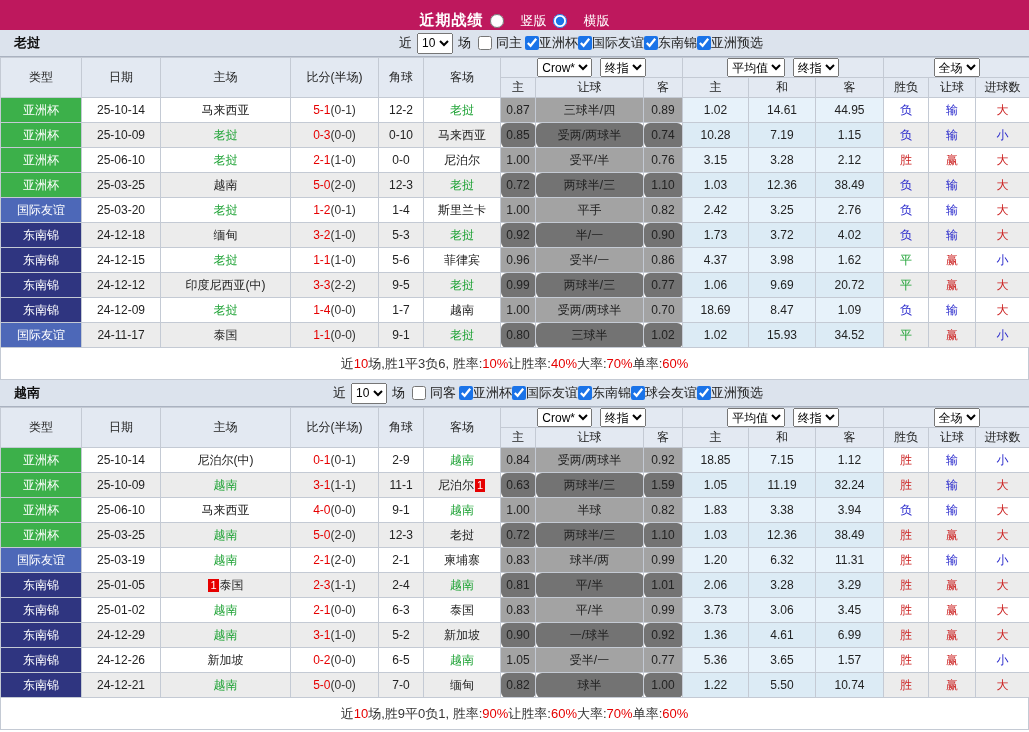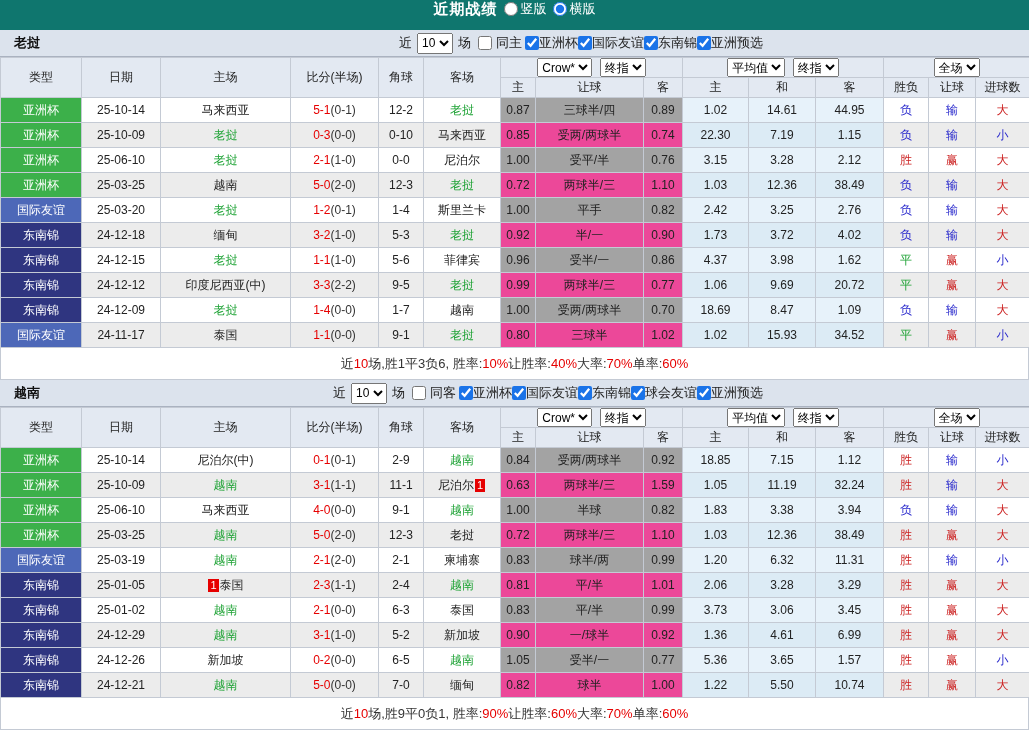--- a/index.html
+++ b/index.html
@@ -3,25 +3,25 @@
 <meta charset="utf-8">
 <style>
   * { box-sizing: border-box; }
   html,body { margin:0; padding:0; }
   body {
     width:1029px;
     font-family:"Liberation Sans","DejaVu Sans",sans-serif;
     font-size:12px; color:#222; background:#fff;
   }
   .topbar {
-    height:30px; background:#0f766e; color:#fff;
-    display:flex; align-items:flex-start; justify-content:center; gap:6px;
+    height:30px; background:#be185d; color:#fff;
+    display:flex; align-items:flex-end; justify-content:center; gap:6px;
   }
   .topbar .title { font-weight:bold; font-size:15px; letter-spacing:1px; }
-  .topbar label { display:flex; align-items:center; gap:3px; font-size:13px; cursor:pointer; }
+  .topbar label { display:flex; align-items:center; gap:17px; font-size:13px; cursor:pointer; }
   .topbar input[type=radio] { accent-color:#1a73e8; width:14px; height:14px; margin:0; }
 
   .filterbar {
     height:27px; background:#dce3ed;
     display:flex; align-items:center;
     border-bottom:1px solid #aab2c0;
   }
   .filterbar .team { font-weight:bold; font-size:13px; padding-left:14px; color:#111; }
   .filterbar .controls {
     margin-left:auto; margin-right:266px;
@@ -36,21 +36,21 @@
   th, td {
     border:1px solid #c4cad4; text-align:center; padding:0;
     font-size:12px; white-space:nowrap; overflow:hidden; font-weight:normal;
   }
   thead th { background:#e3e9f2; color:#222; height:20px; }
   thead select { font-size:12px; height:19px; margin:0 2px; max-width:90px; }
   tbody td { height:25px; background:#fff; }
   tbody td.c-hcp  { background:#a3a3a3; }
   tbody td.c-avg  { background:#e7f2fa; }
   tr.even td        { background:#ececec; }
-  tr.even td.c-hcp  { background:#ec4899; }
+  tr.even td.c-hcp  { background:#737373;border-radius:6px; }
   tr.even td.c-avg  { background:#dcebf5; }
 
   td.c-type { color:#fff; }
   .t-green { background:#3cb04a !important; }
   .t-blue  { background:#4d68b8 !important; }
   .t-navy  { background:#2f3580 !important; }
 
   .team-green { color:#1fa336; }
   .score { color:#e60000; }
   .half  { color:#333; }
@@ -187,21 +187,21 @@
   <tr class="even">
     <td class="c-type t-green">亚洲杯</td>
     <td class="c-date">25-10-09</td>
     <td class="c-home"><span class="team-green">老挝</span></td>
     <td class="c-score"><span class="score">0-3</span><span class="half">(0-0)</span></td>
     <td class="c-corner">0-10</td>
     <td class="c-away"><span>马来西亚</span></td>
     <td class="c-hcp">0.85</td>
     <td class="c-hcp">受两/两球半</td>
     <td class="c-hcp">0.74</td>
-    <td class="c-avg">22.30</td>
+    <td class="c-avg">10.28</td>
     <td class="c-avg">7.19</td>
     <td class="c-avg">1.15</td>
     <td class="c-res cb">负</td>
     <td class="c-res cb">输</td>
     <td class="c-res cb">小</td>
   </tr>
 
   <tr>
     <td class="c-type t-green">亚洲杯</td>
     <td class="c-date">25-06-10</td>

